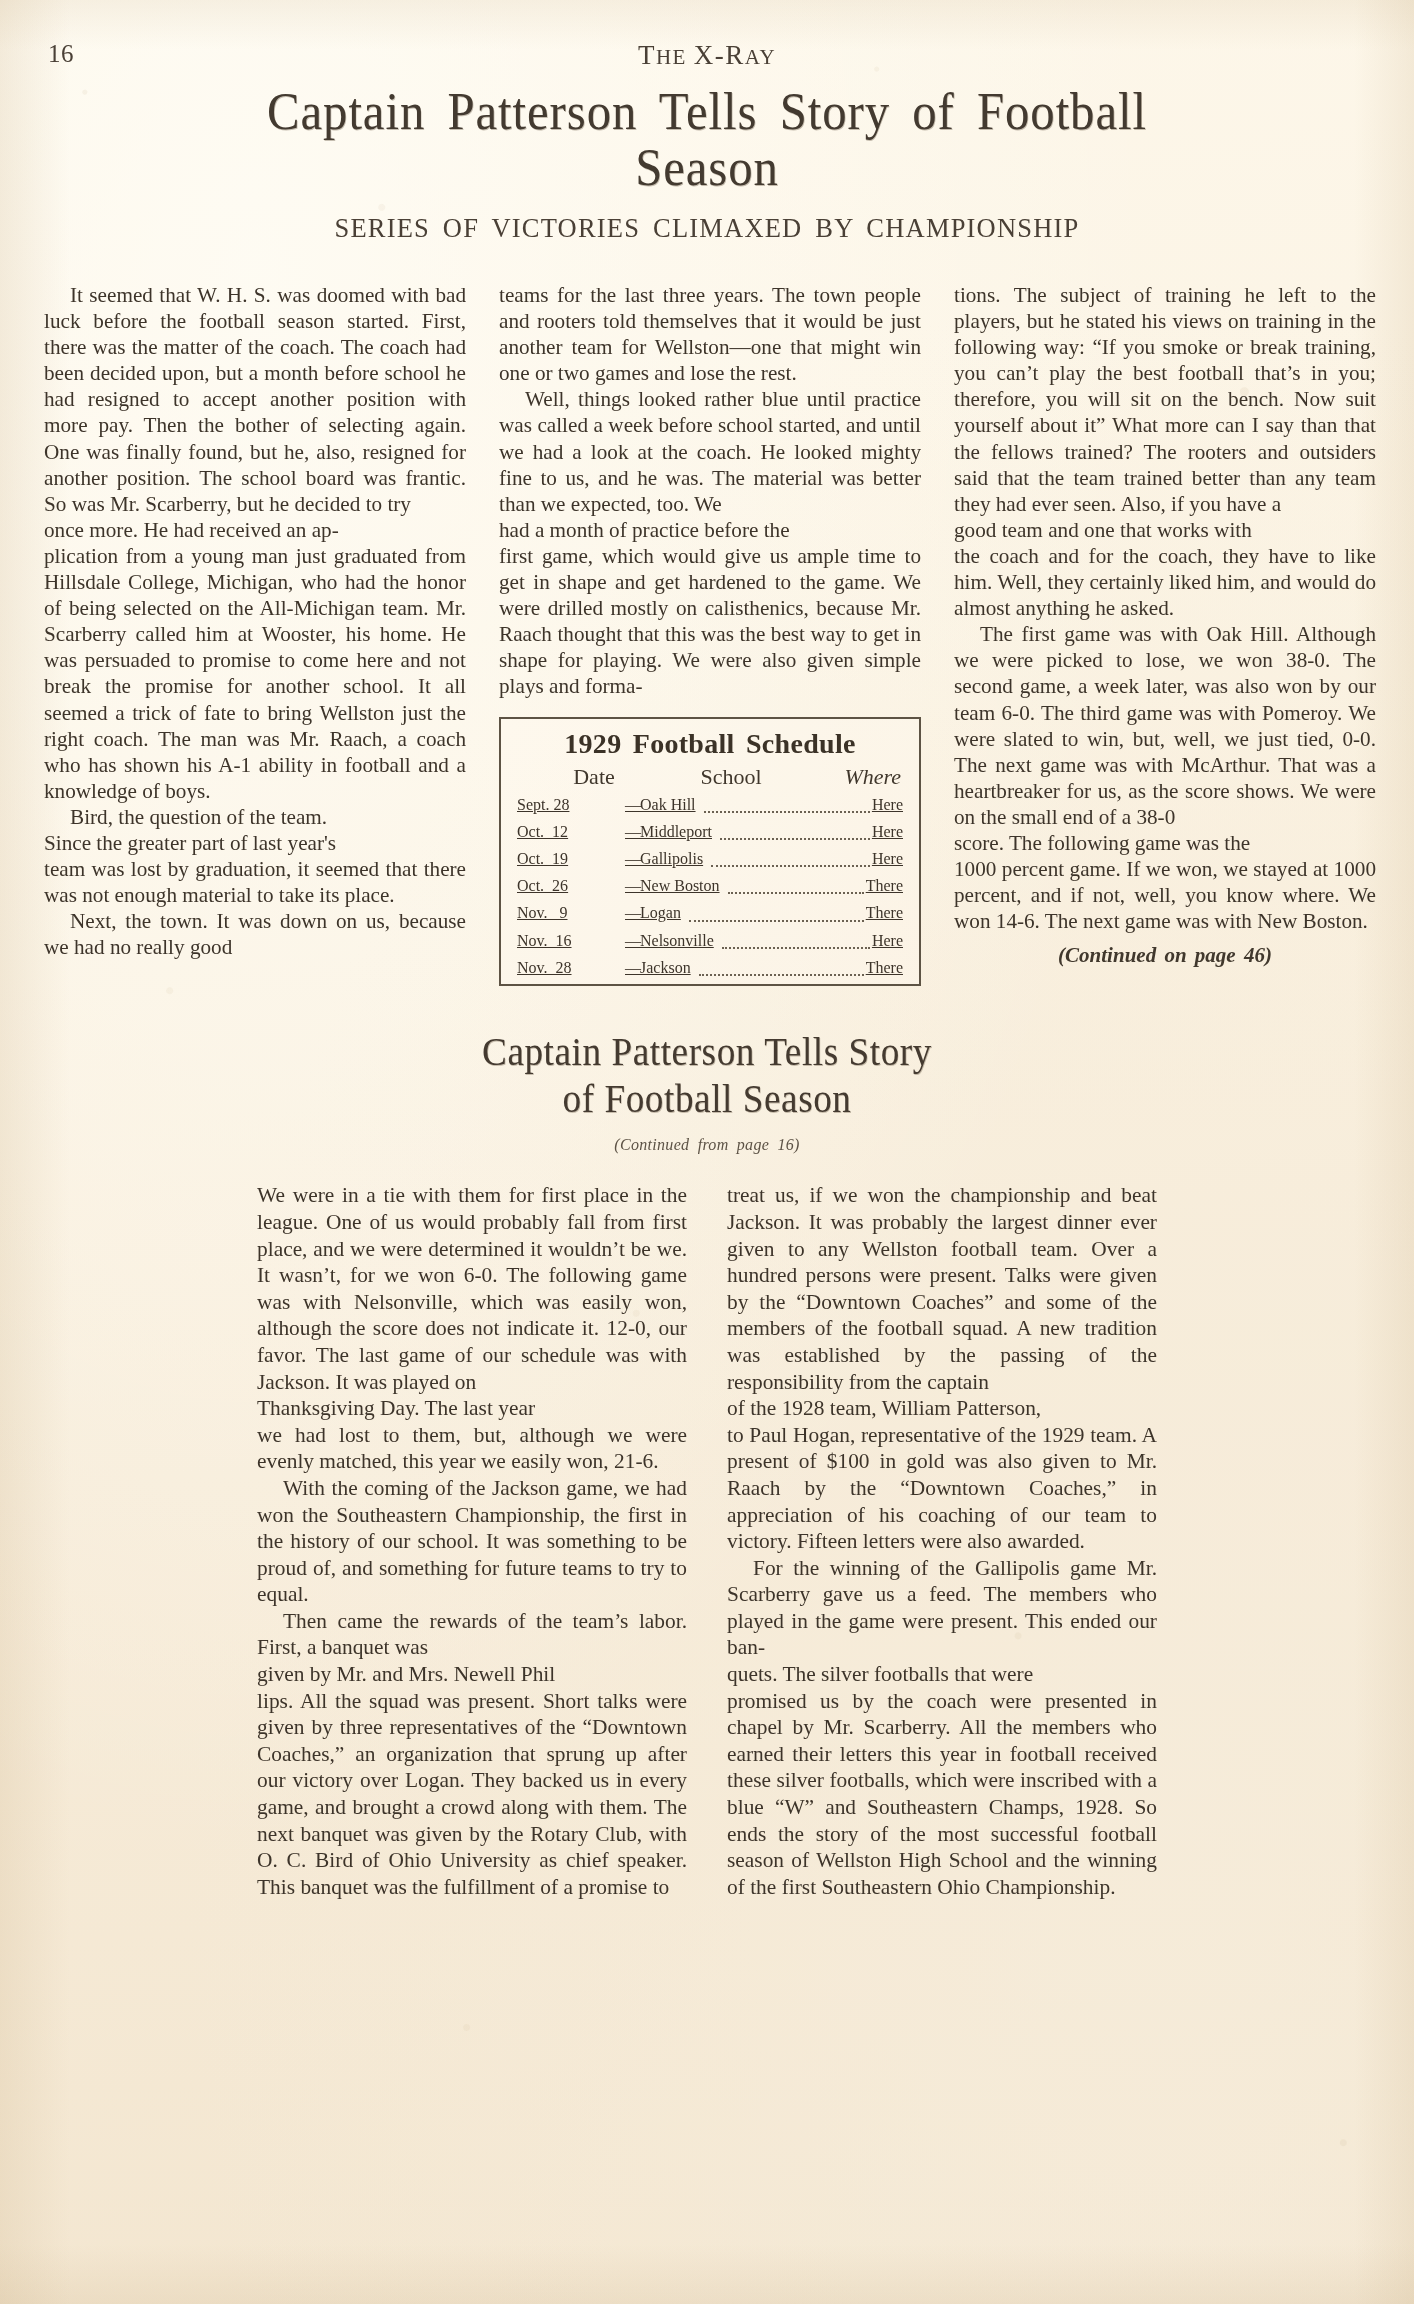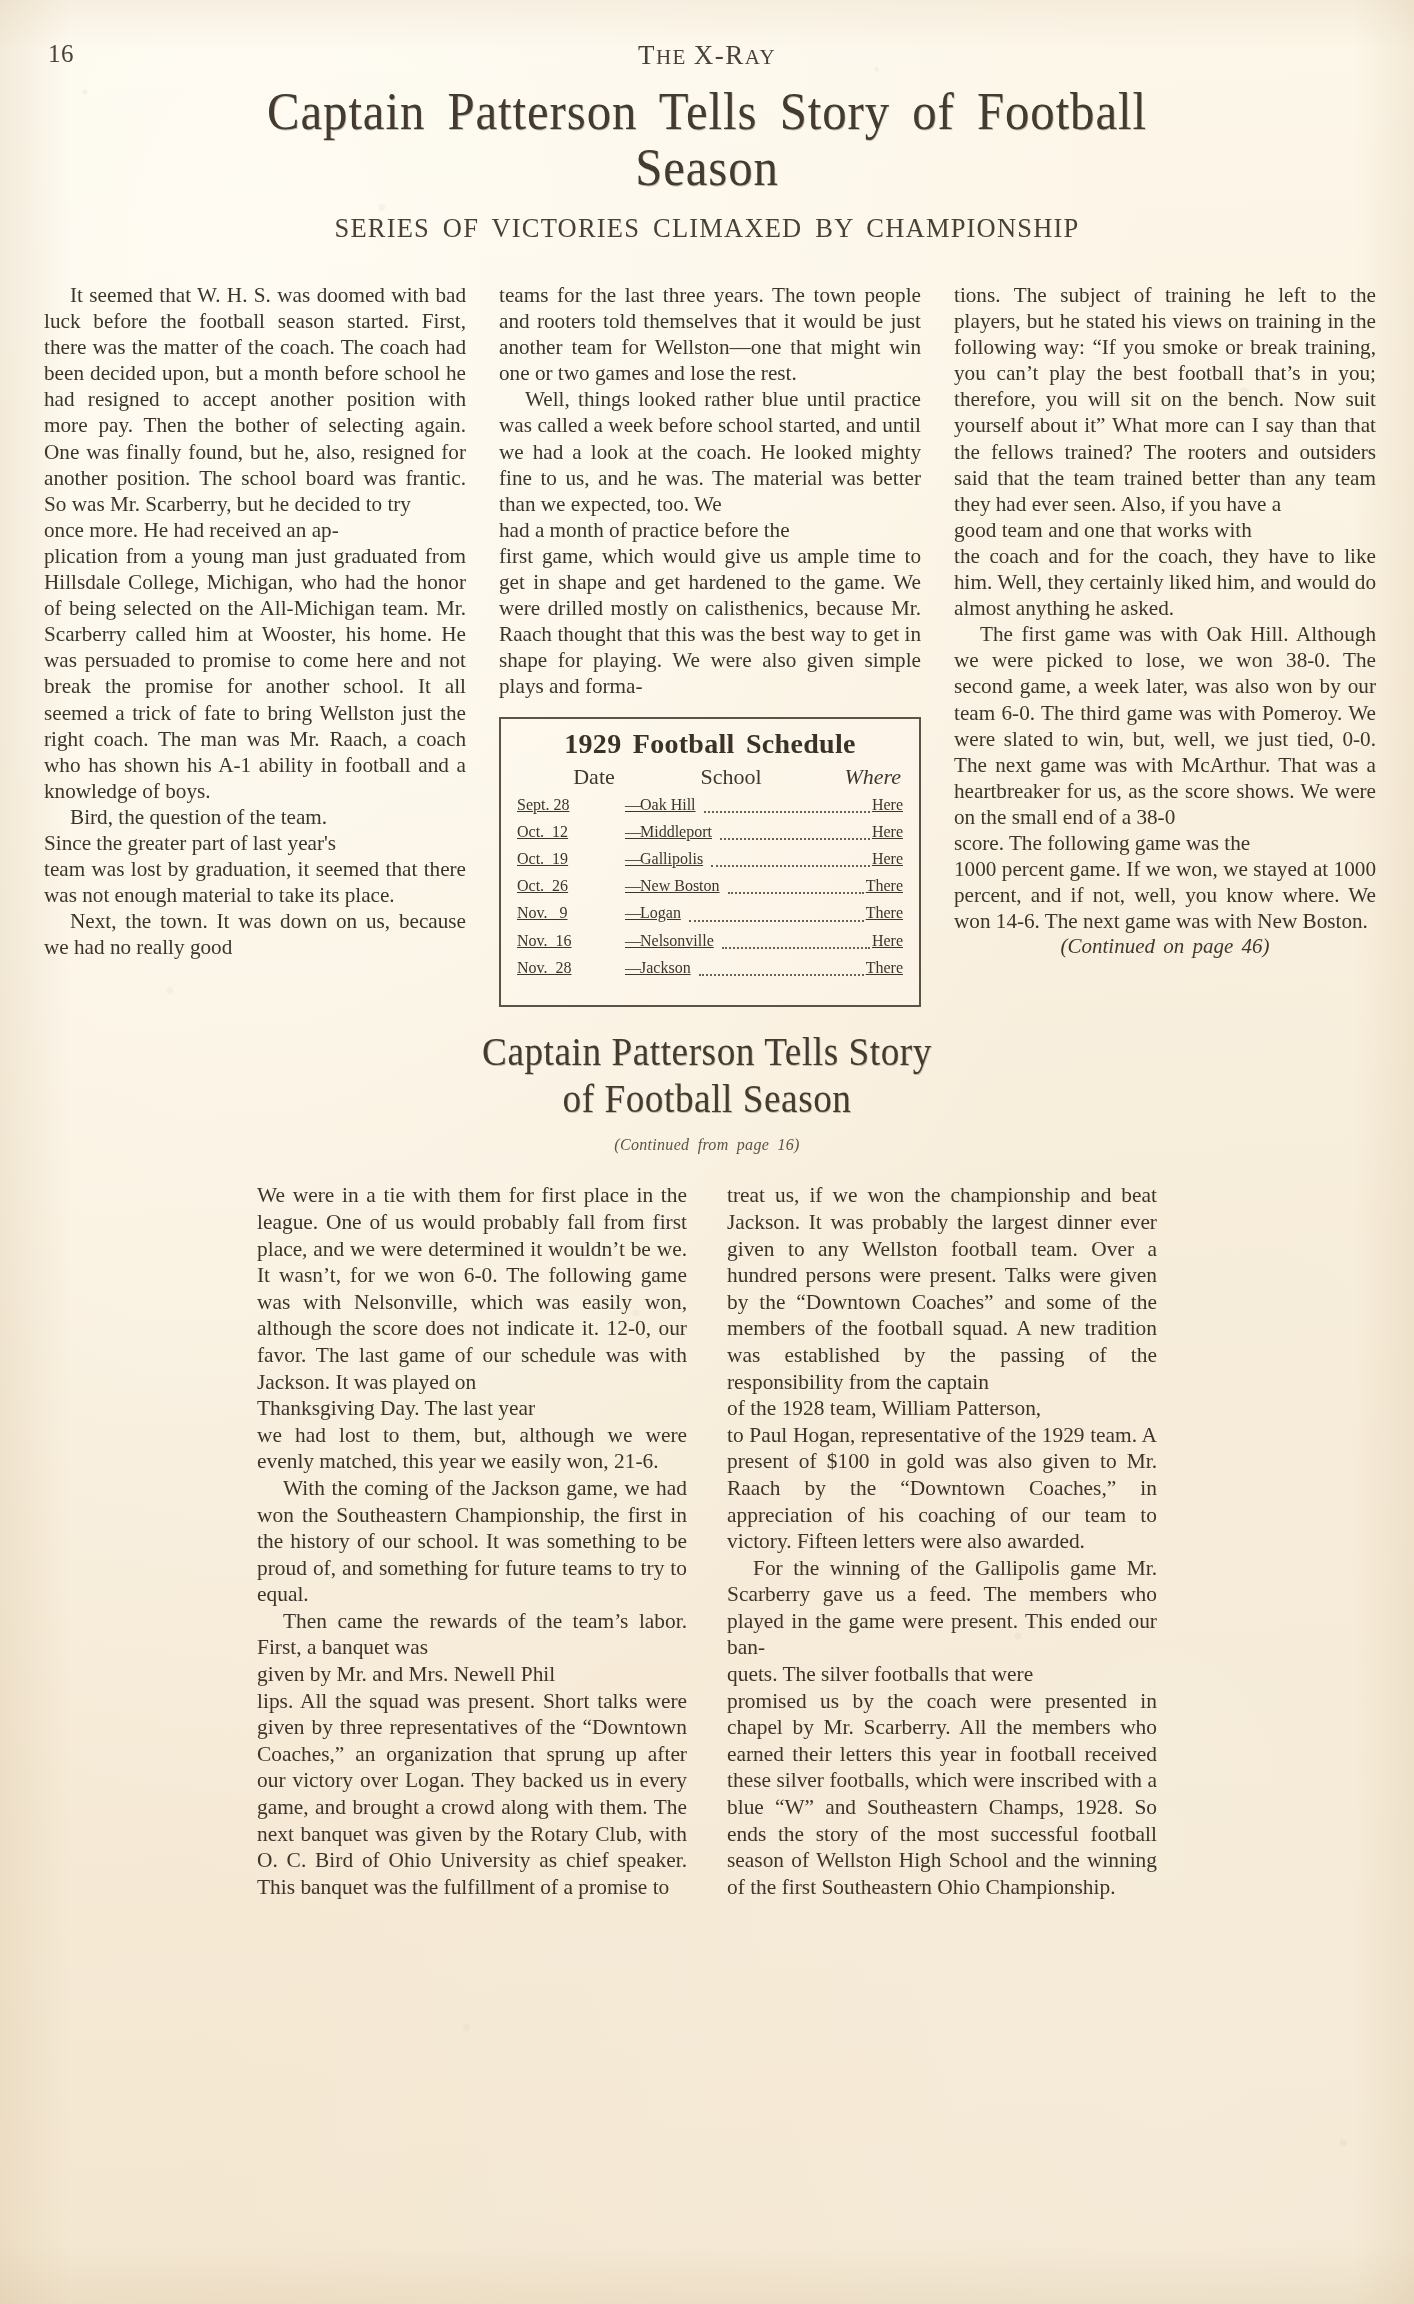--- a/index.html
+++ b/index.html
@@ -129,21 +129,21 @@
   p.bt.ind { text-indent: 26px; }
 
   
   .faded { color: #9b9184; }
   .faded2 { color: #8d8476; }
 
   
   .sched {
     margin-top: 17px;
     border: 2.5px solid #5d5344;
-    padding: 9px 12px 24px 12px;
+    padding: 9px 12px 3px 12px;
     background: rgba(255,250,240,0.35);
   }
   .sched-title {
     text-align: center;
     font-size: 28px;
     font-weight: 700;
     letter-spacing: .3px;
     word-spacing: 4px;
     color: #3b3227;
     margin-bottom: 4px;
@@ -176,25 +176,27 @@
   .sched-row .r-leader {
     flex: 1;
     border-bottom: 2px dotted #6b6152;
     transform: translateY(-5px);
     margin: 0 2px;
     min-width: 14px;
   }
   .sched-row .r-where { white-space: nowrap; text-align: right; }
 
   .contd {
+    margin-top: 9px;
     text-align: center;
     font-style: italic;
     font-size: 21px;
     color: #41382d;
     word-spacing: 3px;
+    font-weight: bold;
   }
 
   
   .lower {
     position: absolute;
     top: 1028px;
     left: 0;
     right: 0;
   }
   .sub-headline {

